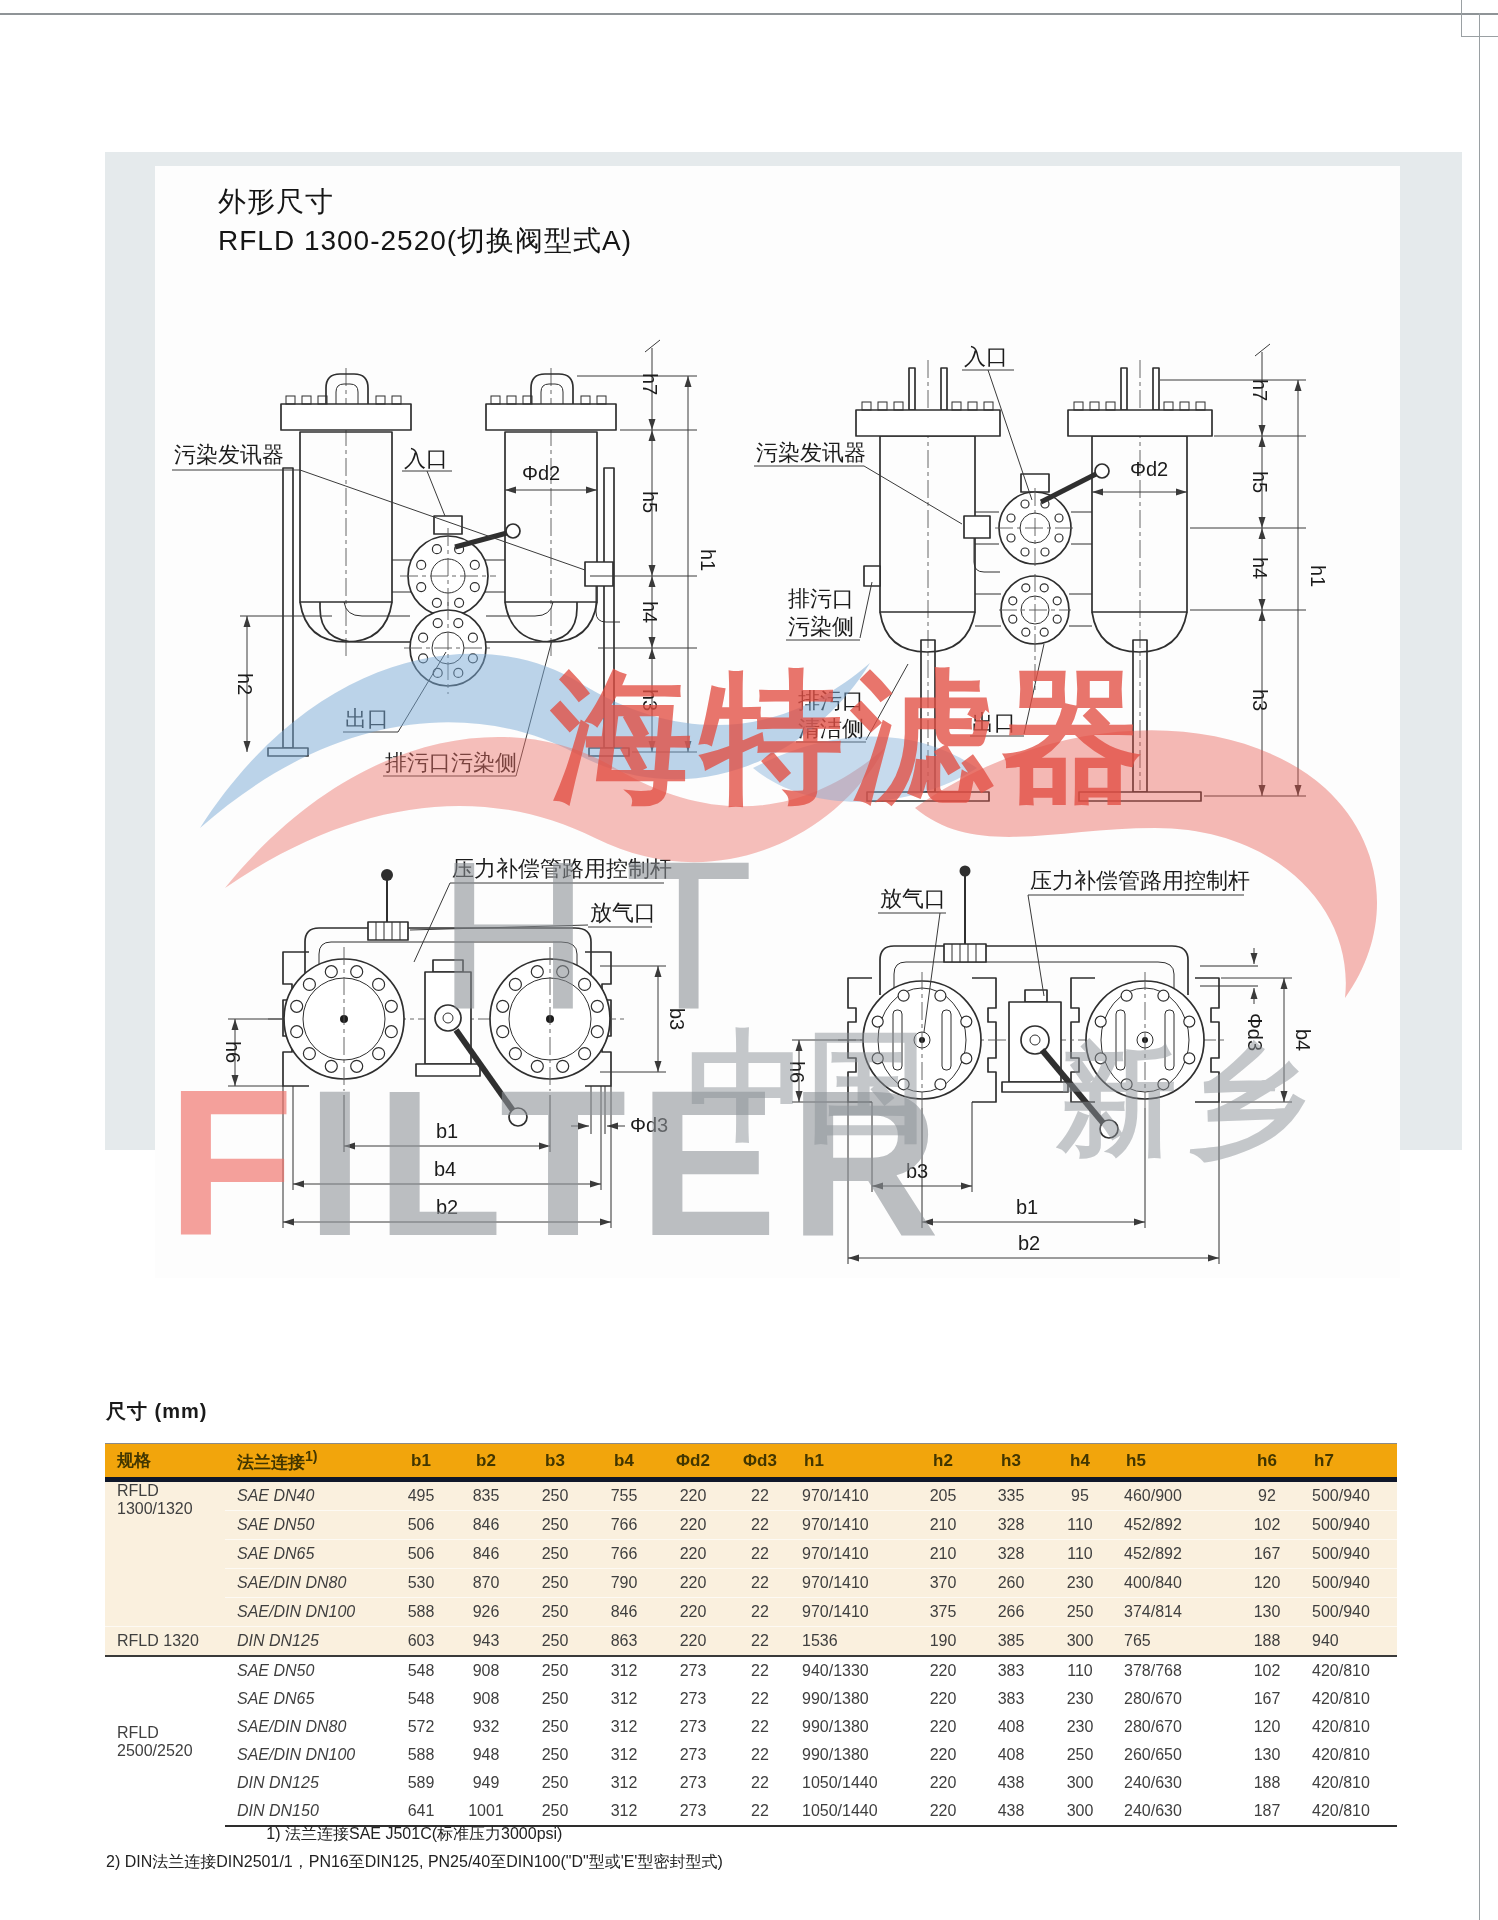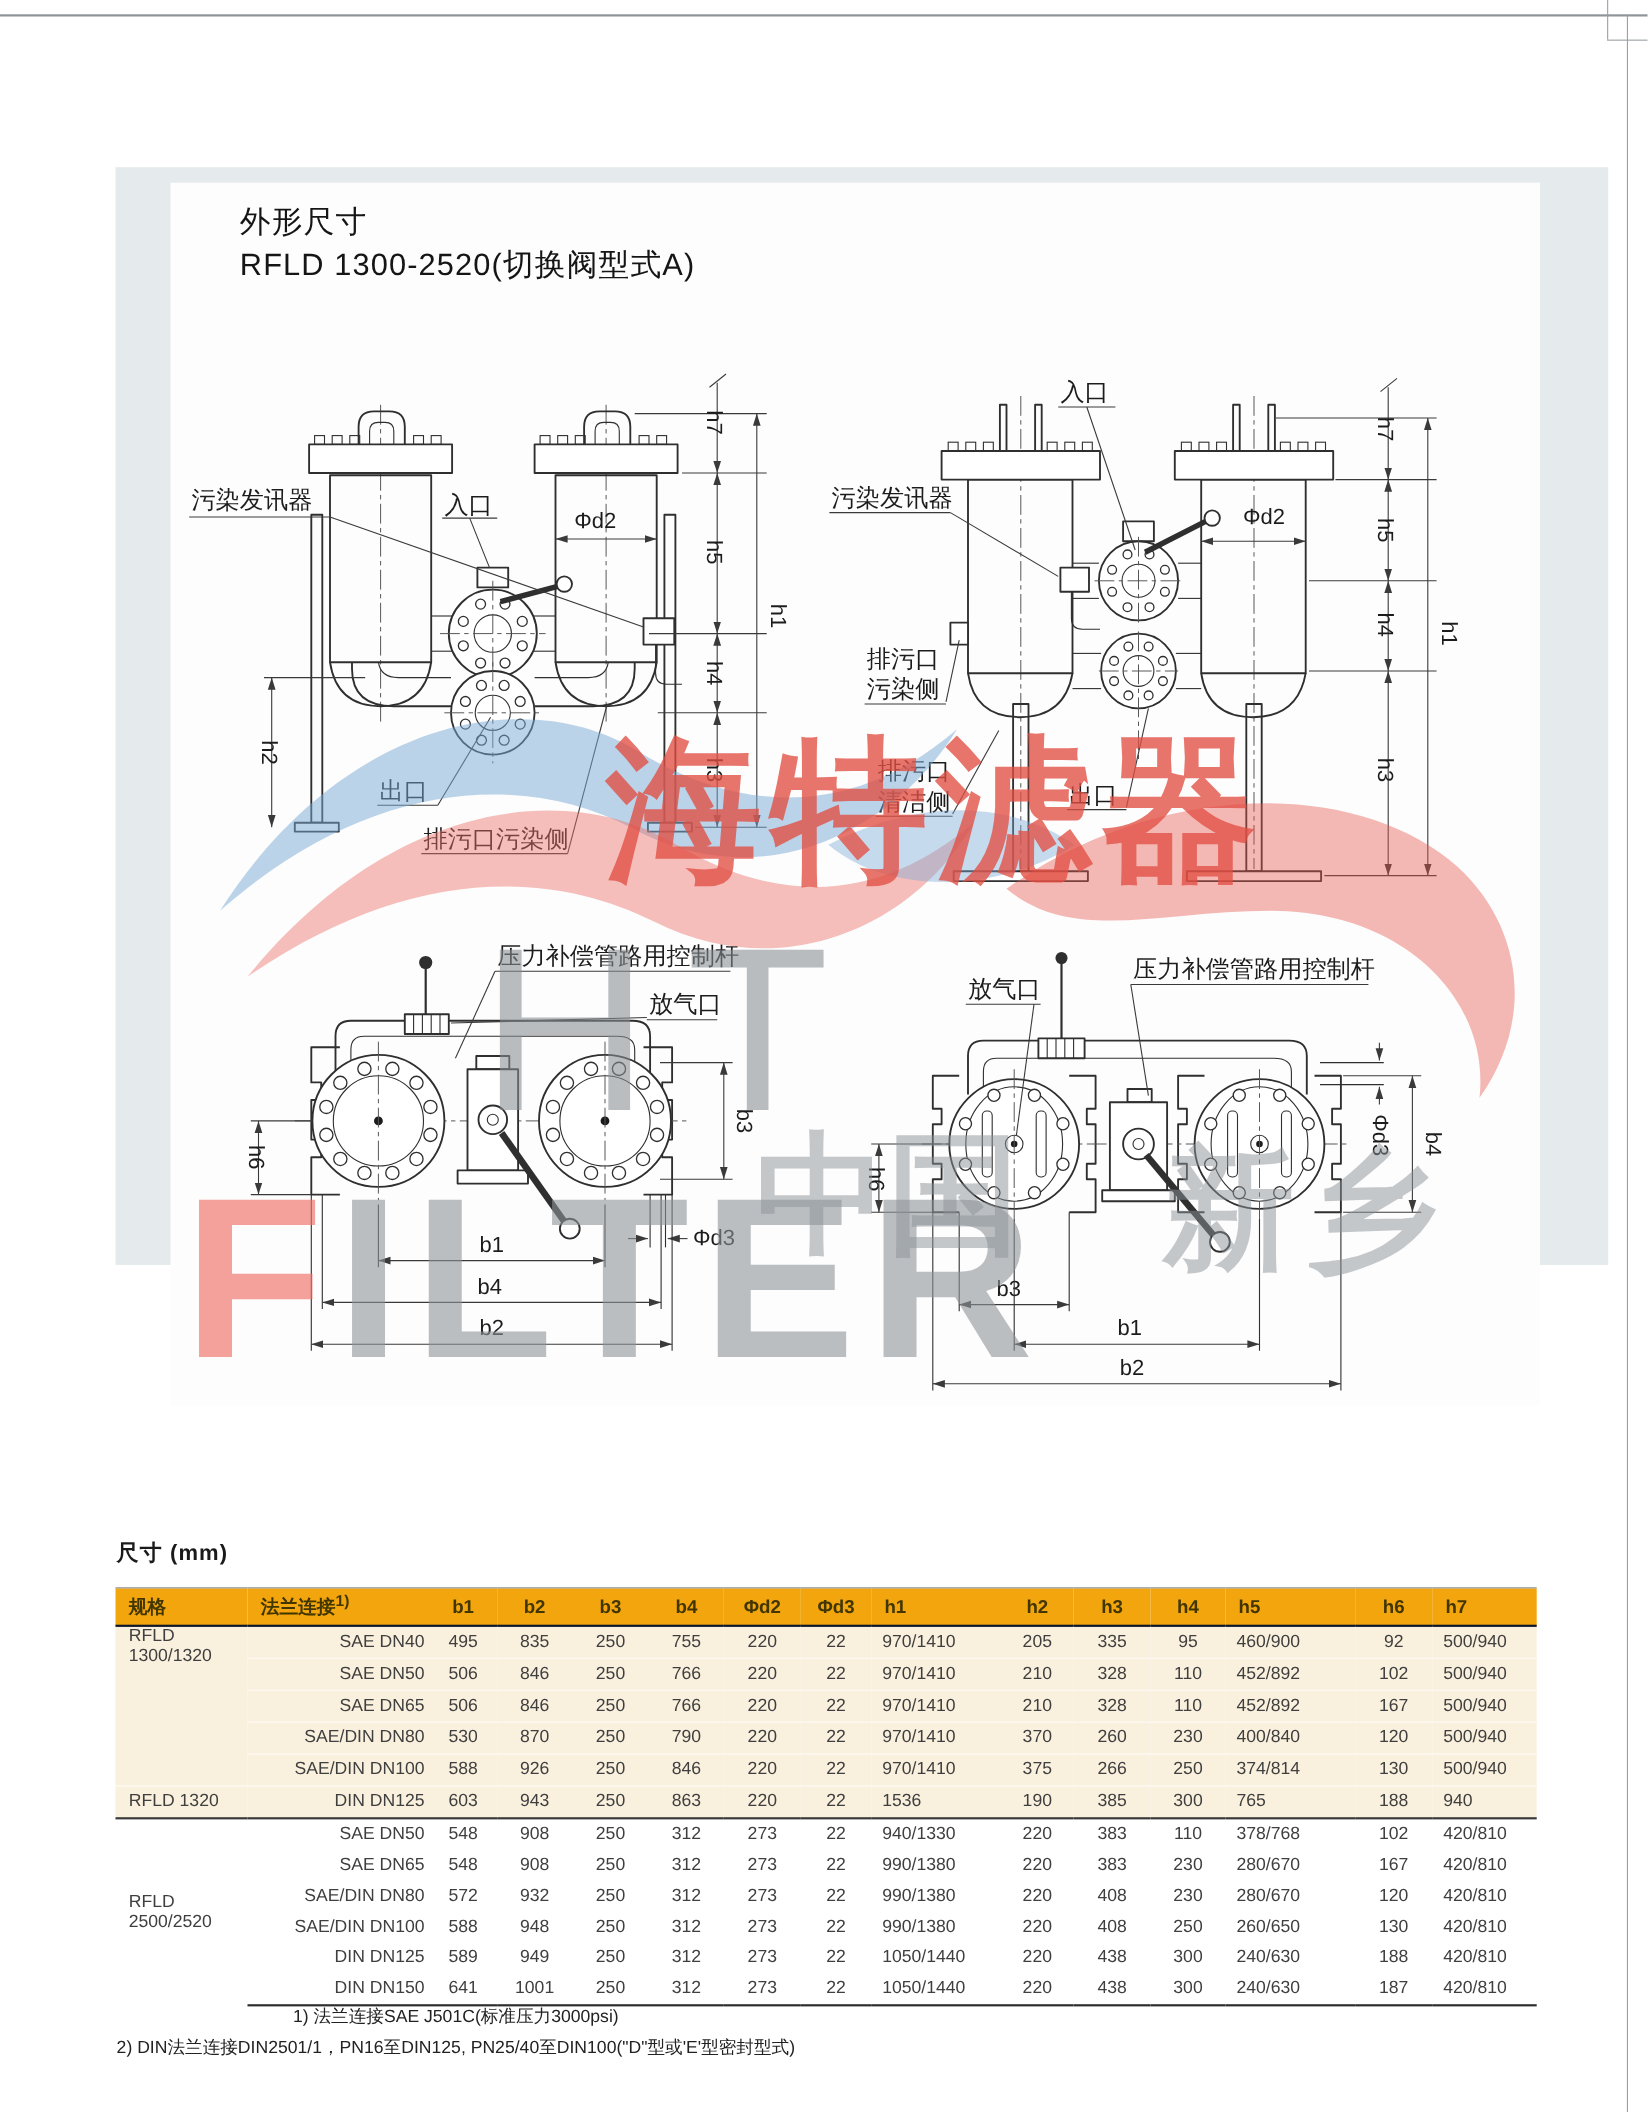--- a/index.html
+++ b/index.html
@@ -25,29 +25,29 @@
   .wm-ht{left:282px;top:664px;font-size:212px;font-weight:normal;letter-spacing:34px;color:rgba(136,142,147,0.58);}
   .wm-filter{left:12px;top:893px;font-size:208px;font-weight:bold;letter-spacing:12px;}
   .wm-filter .f{color:rgba(240,112,104,0.66);}
   .wm-filter .rest{color:rgba(143,149,154,0.6);}
   .wm-cg{left:532px;top:860px;font-size:120px;font-weight:bold;color:rgba(140,146,151,0.5);}
   .wm-xx{left:902px;top:874px;font-size:120px;font-weight:bold;letter-spacing:10px;color:rgba(140,146,151,0.5);}
 
   
   .size-heading{position:absolute;left:106px;top:1398px;font-size:20px;font-weight:600;color:#1a1a1a;letter-spacing:1px;}
   .dimtab{position:absolute;left:105px;top:1443px;width:1292px;border-collapse:collapse;table-layout:fixed;font-size:16px;color:#3f3f3f;}
-  .dimtab th{background:#f2a50c;height:33px;font-weight:bold;font-size:17px;color:#423600;border-top:1px solid #8a8a8a;border-bottom:2px solid #0f172a;padding:0 4px;text-align:center;}
+  .dimtab th{background:#f2a50c;height:33px;font-weight:bold;font-size:17px;color:#423600;border-top:1px solid #8a8a8a;border-bottom:5px solid #0f172a;padding:0 4px;text-align:center;}
   .dimtab td{height:28px;padding:0 4px;text-align:center;}
   .dimtab tr.g0 td,.dimtab tr.g1 td{background:#faf0de;border-bottom:1px solid rgba(255,255,255,0.65);}
   .dimtab tr.sep td{border-top:2px solid #3a3a3a;}
   .dimtab tr:last-child td{border-bottom:2px solid #2e2e2e;}
   .dimtab th.col1,.dimtab th.col2,.dimtab th.col9,.dimtab th.col13,.dimtab th.col15{text-align:left;padding-left:12px;}
   .dimtab td.spec{text-align:left;padding-left:12px;vertical-align:top;padding-top:0;color:#3f3f3f;}
   .dimtab tr.g1 td.spec,.dimtab tr.g2 td.spec{vertical-align:middle;padding-top:0;}
-  .dimtab td.col2{text-align:right;padding-left:12px;}
+  .dimtab td.col2{text-align:left;padding-left:12px;font-style:italic;}
   .dimtab td.col9,.dimtab td.col13,.dimtab td.col15{text-align:left;padding-left:10px;}
   .footnotes{position:absolute;left:106px;top:1820px;font-size:16px;line-height:28px;color:#222;text-align:center;}
 
   
   .o{stroke:#2f2f2f;stroke-width:1.7;fill:none;stroke-linejoin:round;}
   .t{stroke:#2f2f2f;stroke-width:1;fill:none;}
   .fw{fill:#fff;}
   .cl{stroke:#555;stroke-width:0.9;fill:none;stroke-dasharray:18 4 4 4;}
   .dm{stroke:#3a3a3a;stroke-width:1;fill:none;}
   .ld{stroke:#3a3a3a;stroke-width:1;fill:none;}

